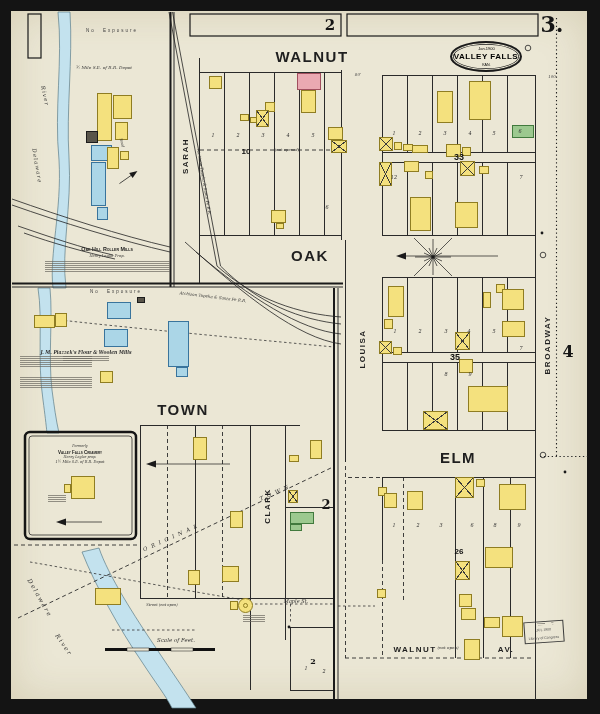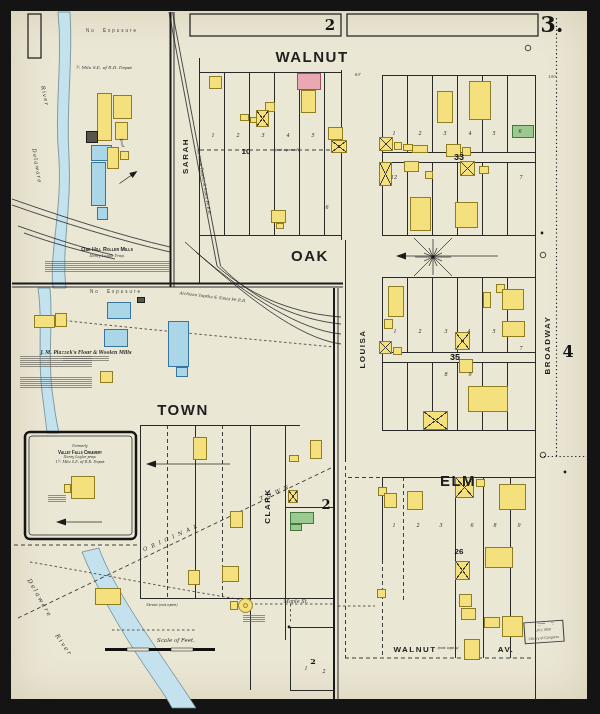--- a/index.html
+++ b/index.html
@@ -327,24 +327,29 @@
       <div class="tick" style="left: 552px; top: 77px;">100</div>
     </div>
 
   <div id="labels">
 
     <div class="lbl sn" style="left:552px;top:24px;font-size:22px">3.</div>
     <div class="lbl sn" style="left:330px;top:25px;font-size:15px">2</div>
     <div class="lbl sn" style="left:326px;top:504px;font-size:13px">2</div>
     <div class="lbl sn" style="left:568px;top:351px;font-size:16px">4</div>
 
+    <div class="oval">
+      <div style="font-size:8px;transform:scale(.5);line-height:1">Jan.1900</div>
+      <div style="font-size:8px;font-weight:bold;letter-spacing:.5px;line-height:1">VALLEY FALLS</div>
+      <div style="font-size:8px;transform:scale(.45);line-height:1">KAN.</div>
+    </div>
 
     <div class="lbl st" style="left:312px;top:56px">WALNUT</div>
     <div class="lbl st" style="left:310px;top:255px">OAK</div>
-    <div class="lbl st" style="left:458px;top:480px">ELM</div>
+    <div class="lbl st" style="left:458px;top:457px">ELM</div>
     <div class="lbl st" style="left:183px;top:409px">TOWN</div>
     <div class="lbl st" style="left:185px;top:156px;font-size:8px;transform:translate(-50%,-50%) rotate(-90deg)">SARAH</div>
     <div class="lbl st" style="left:267px;top:506px;font-size:8px;transform:translate(-50%,-50%) rotate(-90deg)">CLARK</div>
     <div class="lbl st" style="left:362px;top:349px;font-size:8px;transform:translate(-50%,-50%) rotate(-90deg)">LOUISA</div>
     <div class="lbl st" style="left:547px;top:345px;font-size:8px;transform:translate(-50%,-50%) rotate(-90deg)">BROADWAY</div>
     <div class="lbl st" style="left:415px;top:649px;font-size:8px">WALNUT</div>
     <div class="lbl it" style="left:448px;top:648px;font-size:9px;transform:translate(-50%,-50%) scale(.45)">(not open)</div>
     <div class="lbl st" style="left:506px;top:649px;font-size:8px">AV.</div>
     <div class="lbl it" style="left:296px;top:601px;font-size:10px;transform:translate(-50%,-50%) scale(.5)">Maple St.</div>
 

